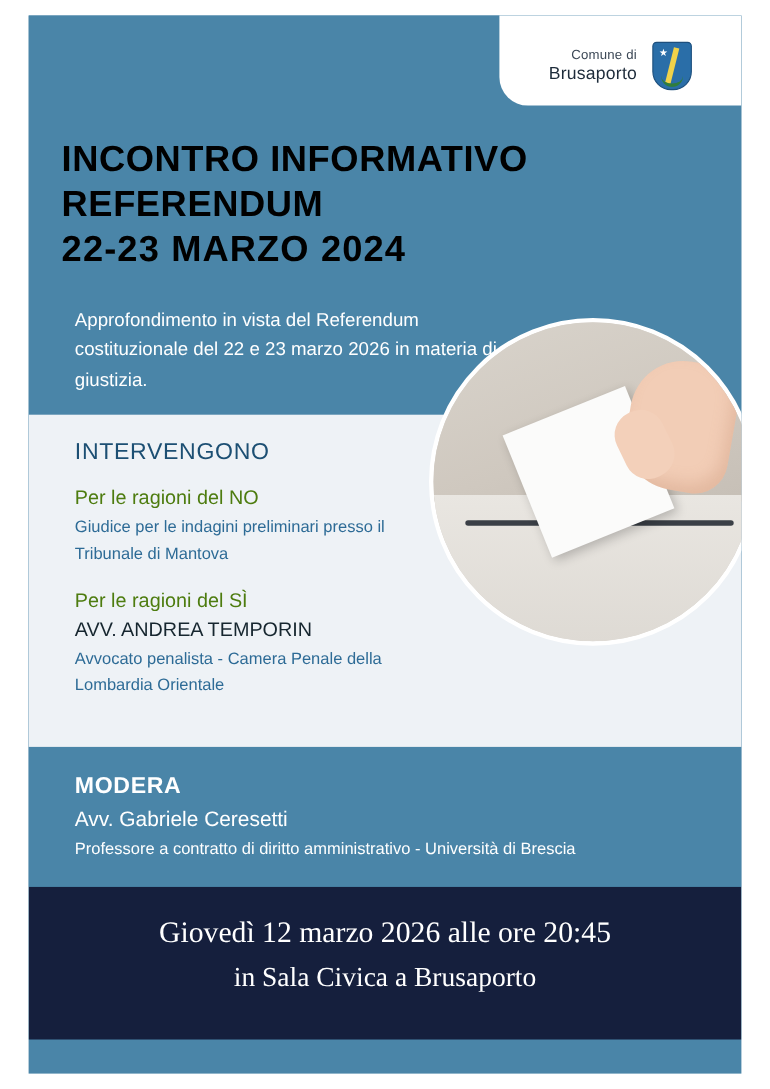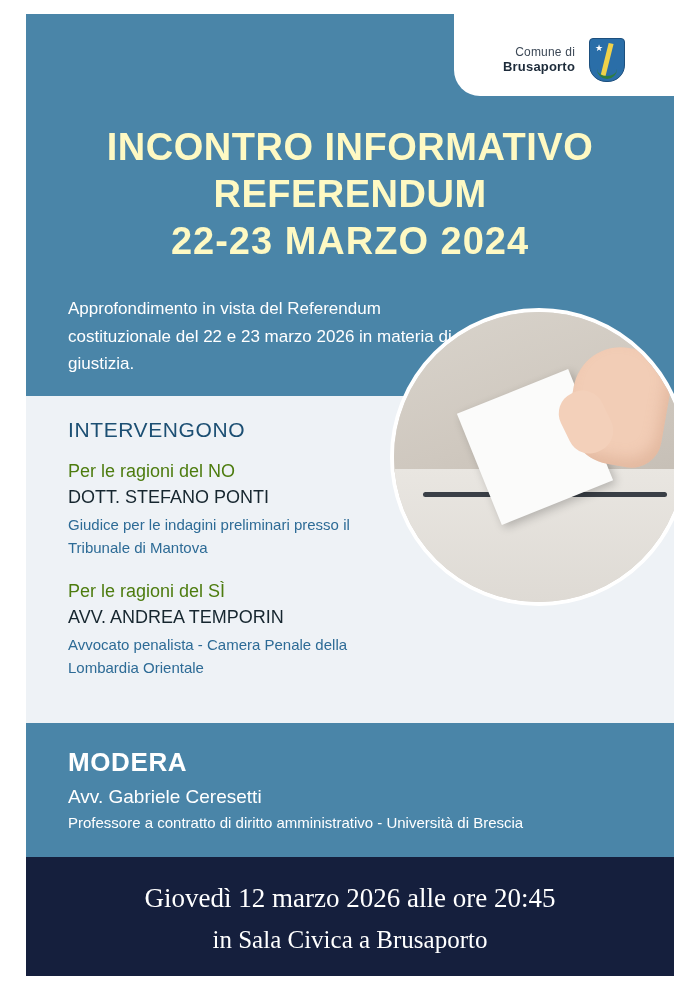--- a/index.html
+++ b/index.html
@@ -57,23 +57,23 @@
   .logo-text {
     text-align: right;
     line-height: 1.2;
   }
   .logo-text .l1 {
     font-size: 12px;
     color: #3c4856;
     letter-spacing: .2px;
   }
   .logo-text .l2 {
-    font-size: 13px;
+    font-size: 16px;
     color: #1d2b3a;
-    font-weight: bold;
+    font-weight: normal;
     letter-spacing: .2px;
   }
   .crest {
     width: 34px;
     height: 42px;
     background: #2a6ea8;
     border-radius: 4px 4px 17px 17px;
     position: relative;
     overflow: hidden;
     border: 1px solid #1d4f7d;
@@ -106,24 +106,23 @@
     border-radius: 0 0 12px 12px;
   }
 
   
   .blue-main {
     position: relative;
     background: #4a85a8;
     padding: 10px 0 0 0;
   }
   .title {
-    text-align: center;
-    color: #fef9c3;
+    color: #000000;
     font-weight: bold;
-    font-size: 38px;
+    font-size: 33px;
     line-height: 1.24;
     letter-spacing: .5px;
     padding: 14px 30px 0 30px;
     margin: 0;
   }
   .title .l3 { letter-spacing: 1px; }
 
   .intro {
     color: #ffffff;
     font-size: 17px;
@@ -222,21 +221,21 @@
   }
 
   
   .mod {
     background: #4a85a8;
     padding: 24px 42px 26px 42px;
     color: #ffffff;
   }
   .mod .head {
     font-weight: bold;
-    font-size: 26px;
+    font-size: 21px;
     letter-spacing: .6px;
     margin-bottom: 8px;
   }
   .mod .name { font-size: 19px; margin-bottom: 6px; }
   .mod .desc { font-size: 15px; }
 
   
   .footer {
     background: #151f3d;
     color: #ffffff;
@@ -285,21 +284,20 @@
           <div class="box-line"></div>
           <div class="ballot"></div>
           <div class="hand"></div>
           <div class="finger"></div>
         </div>
 
         <div class="panel-head">INTERVENGONO</div>
 
         <div class="speaker">
           <div class="role">Per le ragioni del NO</div>
-          <div class="who">DOTT. STEFANO PONTI</div>
           <div class="desc">Giudice per le indagini preliminari presso il Tribunale di Mantova</div>
         </div>
 
         <div class="speaker">
           <div class="role">Per le ragioni del SÌ</div>
           <div class="who">AVV. ANDREA TEMPORIN</div>
           <div class="desc">Avvocato penalista - Camera Penale della Lombardia Orientale</div>
         </div>
       </div>
 

